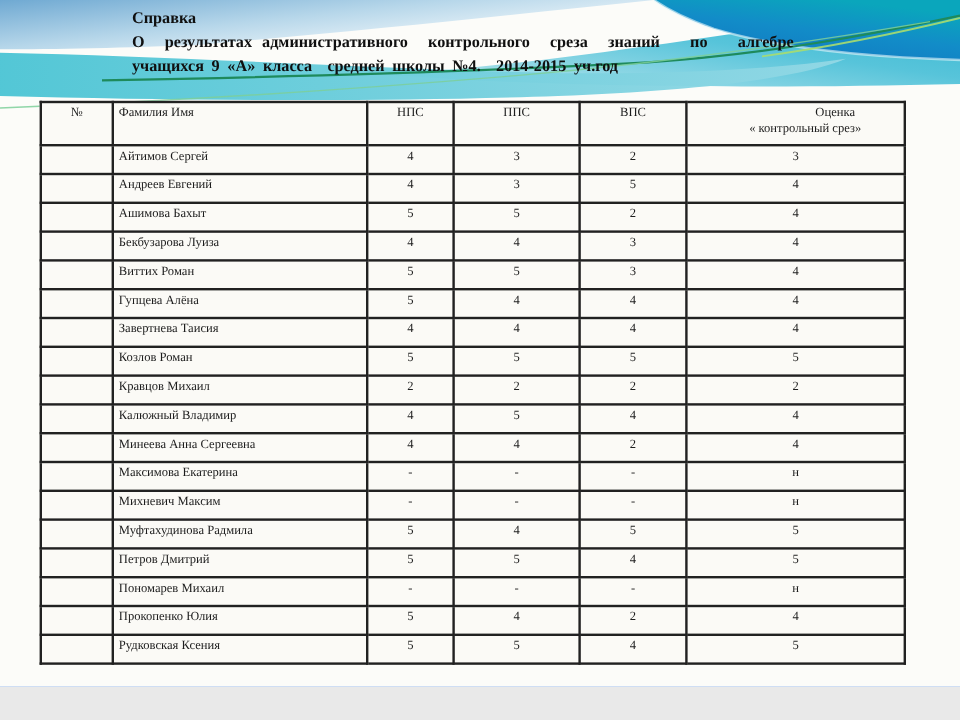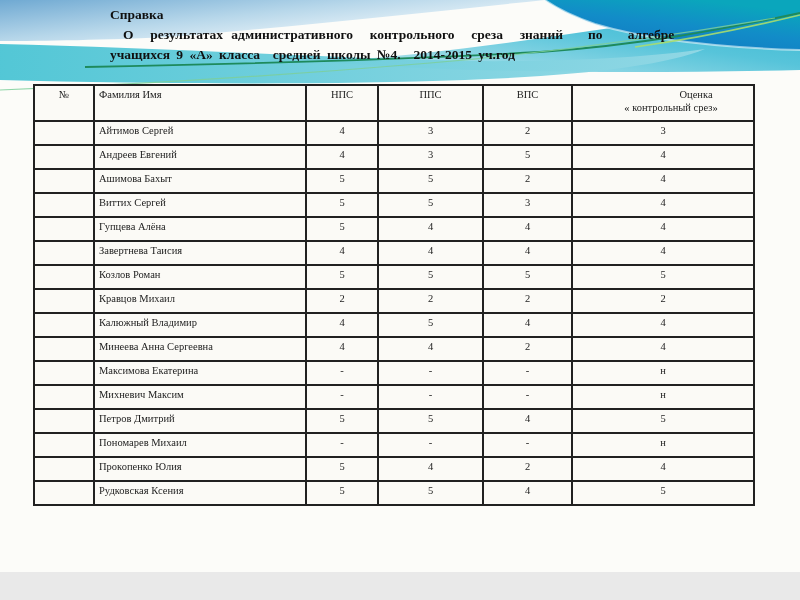--- a/index.html
+++ b/index.html
@@ -10,21 +10,21 @@
     font-family:"Liberation Serif","DejaVu Serif",serif;
   }
   .bg { position:absolute; left:0; top:0; width:800px; height:600px; }
 
   
   .title {
     position:absolute; left:110px; top:5px; width:572px;
     font-weight:bold; font-size:13.5px; color:#101010;
   }
   .title-line { line-height:20px; white-space:pre-wrap; }
-  .title-line.l2 { word-spacing:5px;margin-left:13px; }
+  .title-line.l2 { word-spacing:5px; }
   .title-line.l3 { word-spacing:3px; }
 
   
   table.grades {
     position:absolute; left:33px; top:84px; width:720px;
     border-collapse:collapse; table-layout:fixed;
     background:#fbfaf6;
   }
   .grades th, .grades td {
     border:2px solid #212121; vertical-align:top; overflow:hidden;
@@ -136,21 +136,29 @@
         <tr>
     <td class="c-num"></td>
     <td class="c-name">Ашимова Бахыт</td>
     <td class="c-val">5</td>
     <td class="c-val">5</td>
     <td class="c-val">2</td>
     <td class="c-val">4</td>
   </tr>
         <tr>
     <td class="c-num"></td>
-    <td class="c-name">Виттих Сергей</td>
+    <td class="c-name">Бекбузарова Луиза</td>
+    <td class="c-val">4</td>
+    <td class="c-val">4</td>
+    <td class="c-val">3</td>
+    <td class="c-val">4</td>
+  </tr>
+        <tr>
+    <td class="c-num"></td>
+    <td class="c-name">Виттих Роман</td>
     <td class="c-val">5</td>
     <td class="c-val">5</td>
     <td class="c-val">3</td>
     <td class="c-val">4</td>
   </tr>
         <tr>
     <td class="c-num"></td>
     <td class="c-name">Гупцева Алёна</td>
     <td class="c-val">5</td>
     <td class="c-val">4</td>
@@ -205,20 +213,28 @@
     <td class="c-val">-</td>
     <td class="c-val">н</td>
   </tr>
         <tr>
     <td class="c-num"></td>
     <td class="c-name">Михневич Максим</td>
     <td class="c-val">-</td>
     <td class="c-val">-</td>
     <td class="c-val">-</td>
     <td class="c-val">н</td>
+  </tr>
+        <tr>
+    <td class="c-num"></td>
+    <td class="c-name">Муфтахудинова Радмила</td>
+    <td class="c-val">5</td>
+    <td class="c-val">4</td>
+    <td class="c-val">5</td>
+    <td class="c-val">5</td>
   </tr>
         <tr>
     <td class="c-num"></td>
     <td class="c-name">Петров Дмитрий</td>
     <td class="c-val">5</td>
     <td class="c-val">5</td>
     <td class="c-val">4</td>
     <td class="c-val">5</td>
   </tr>
         <tr>

